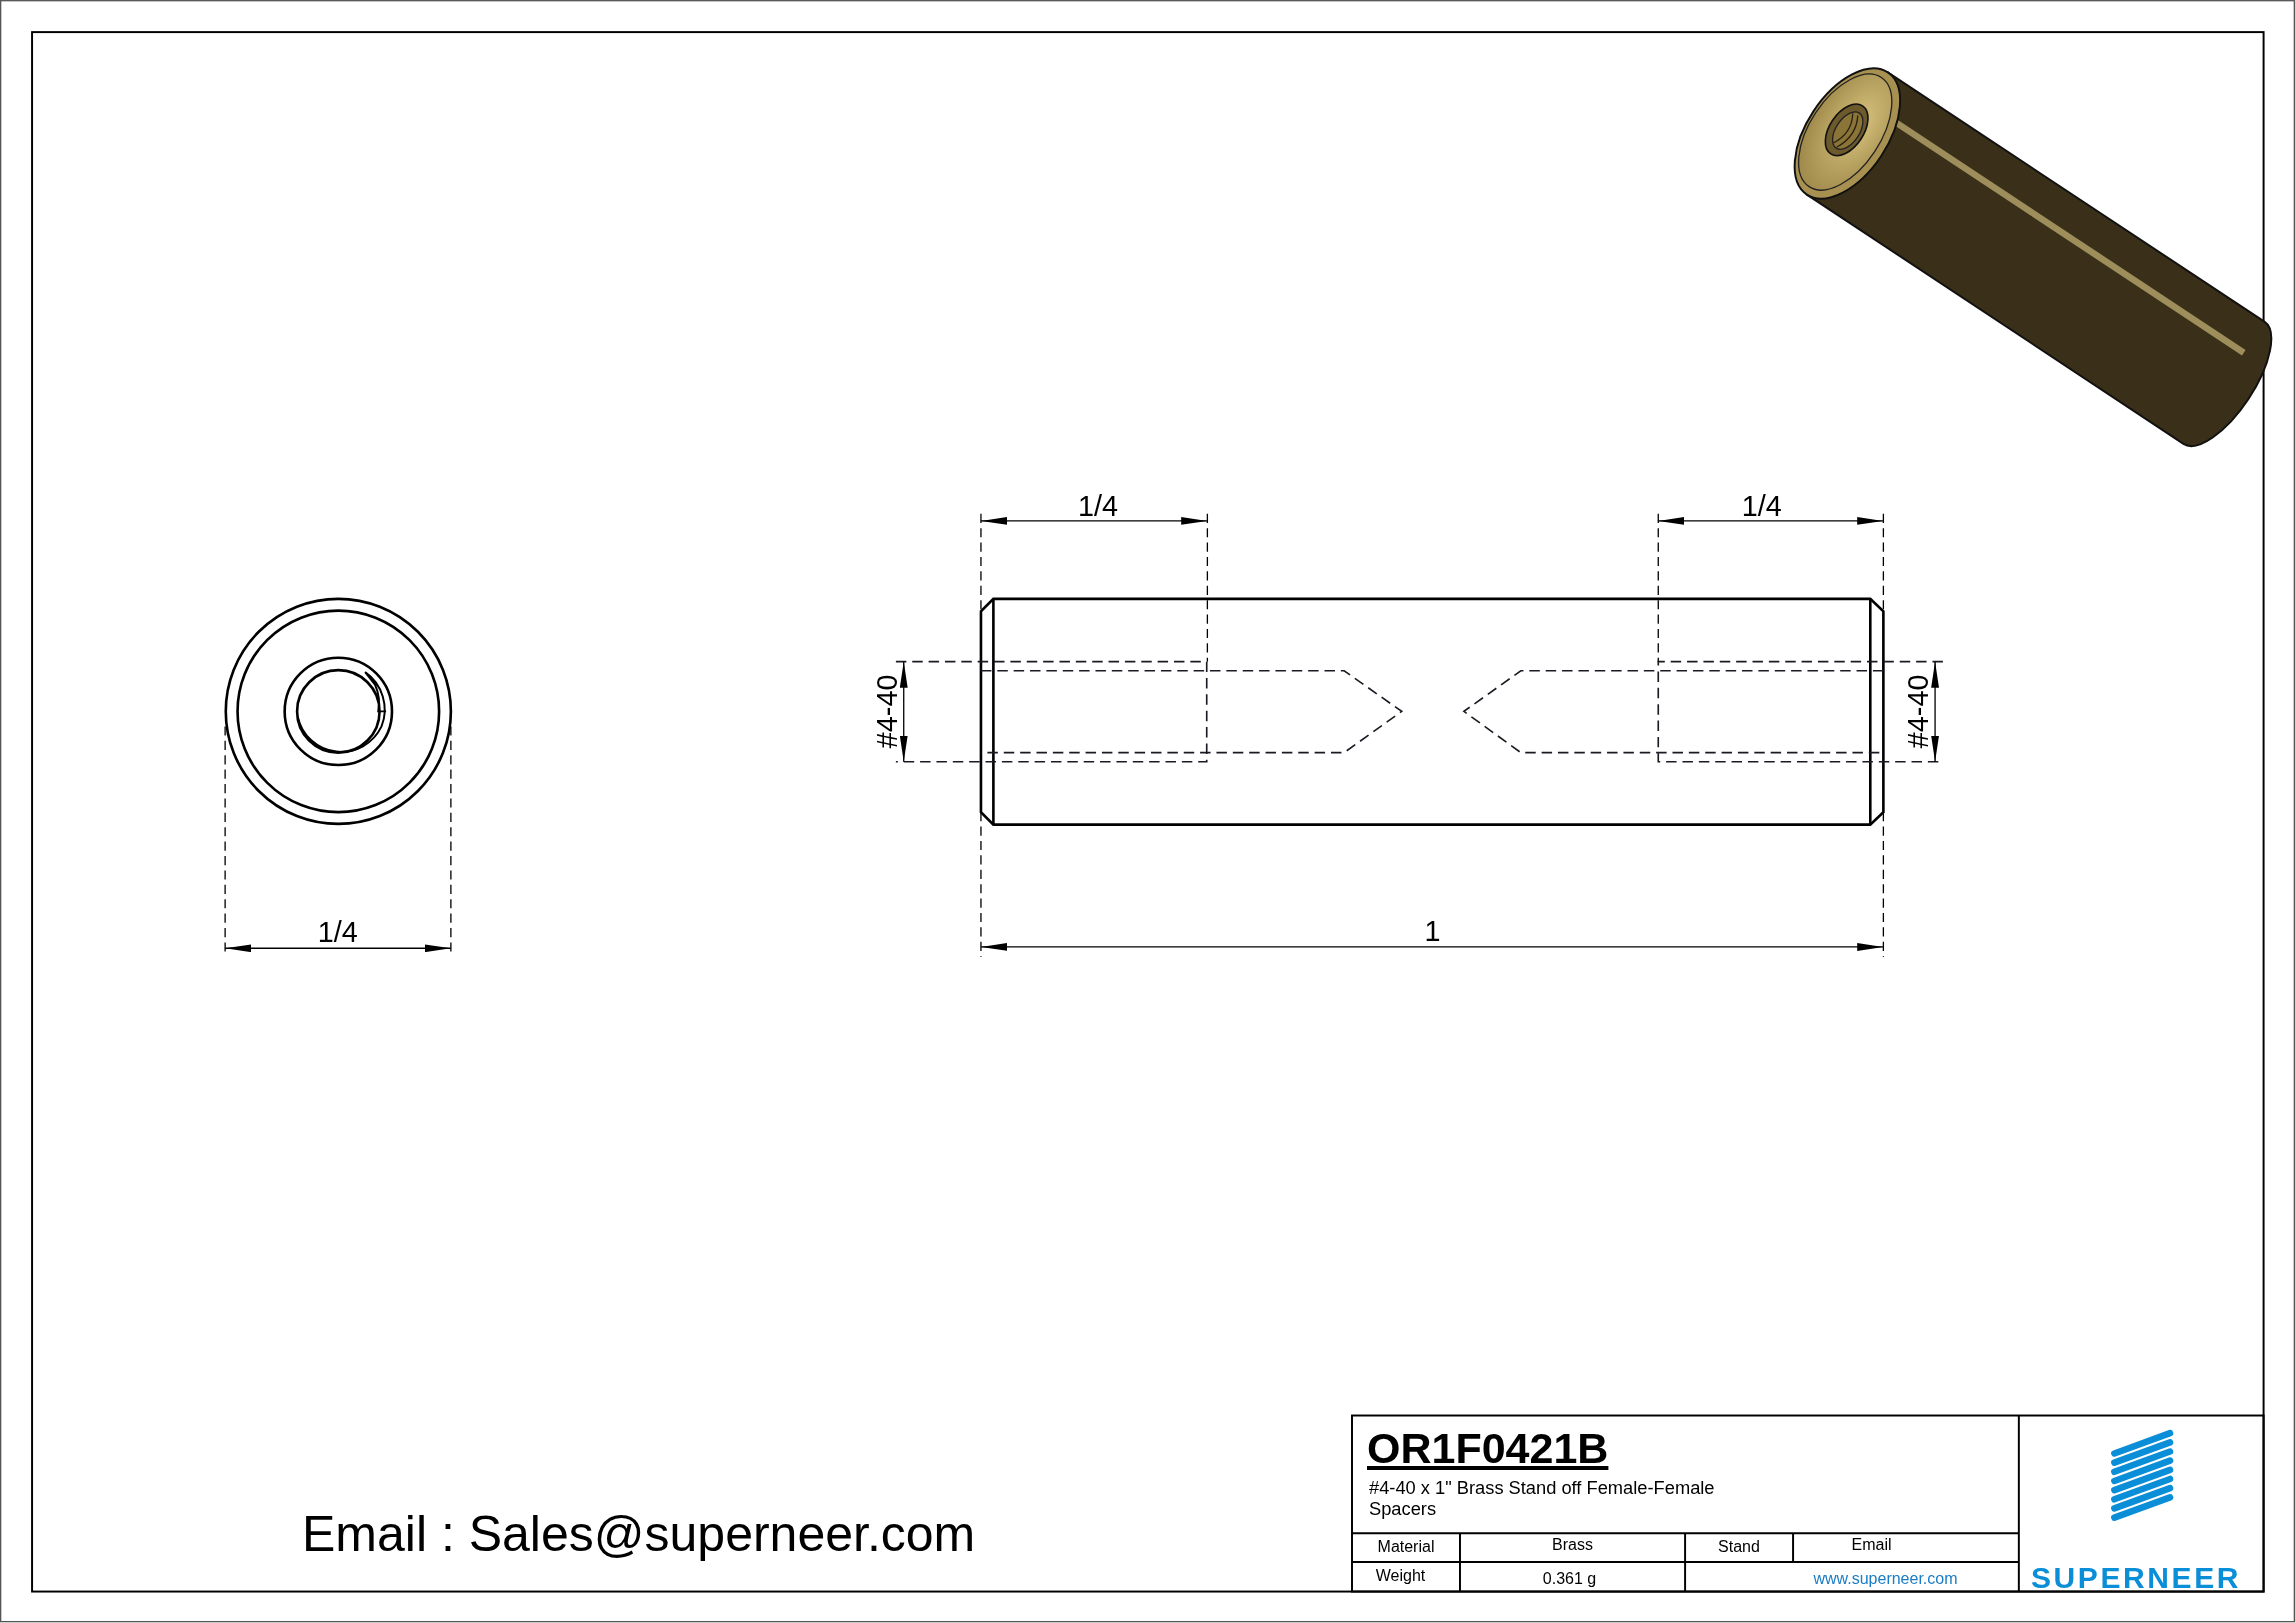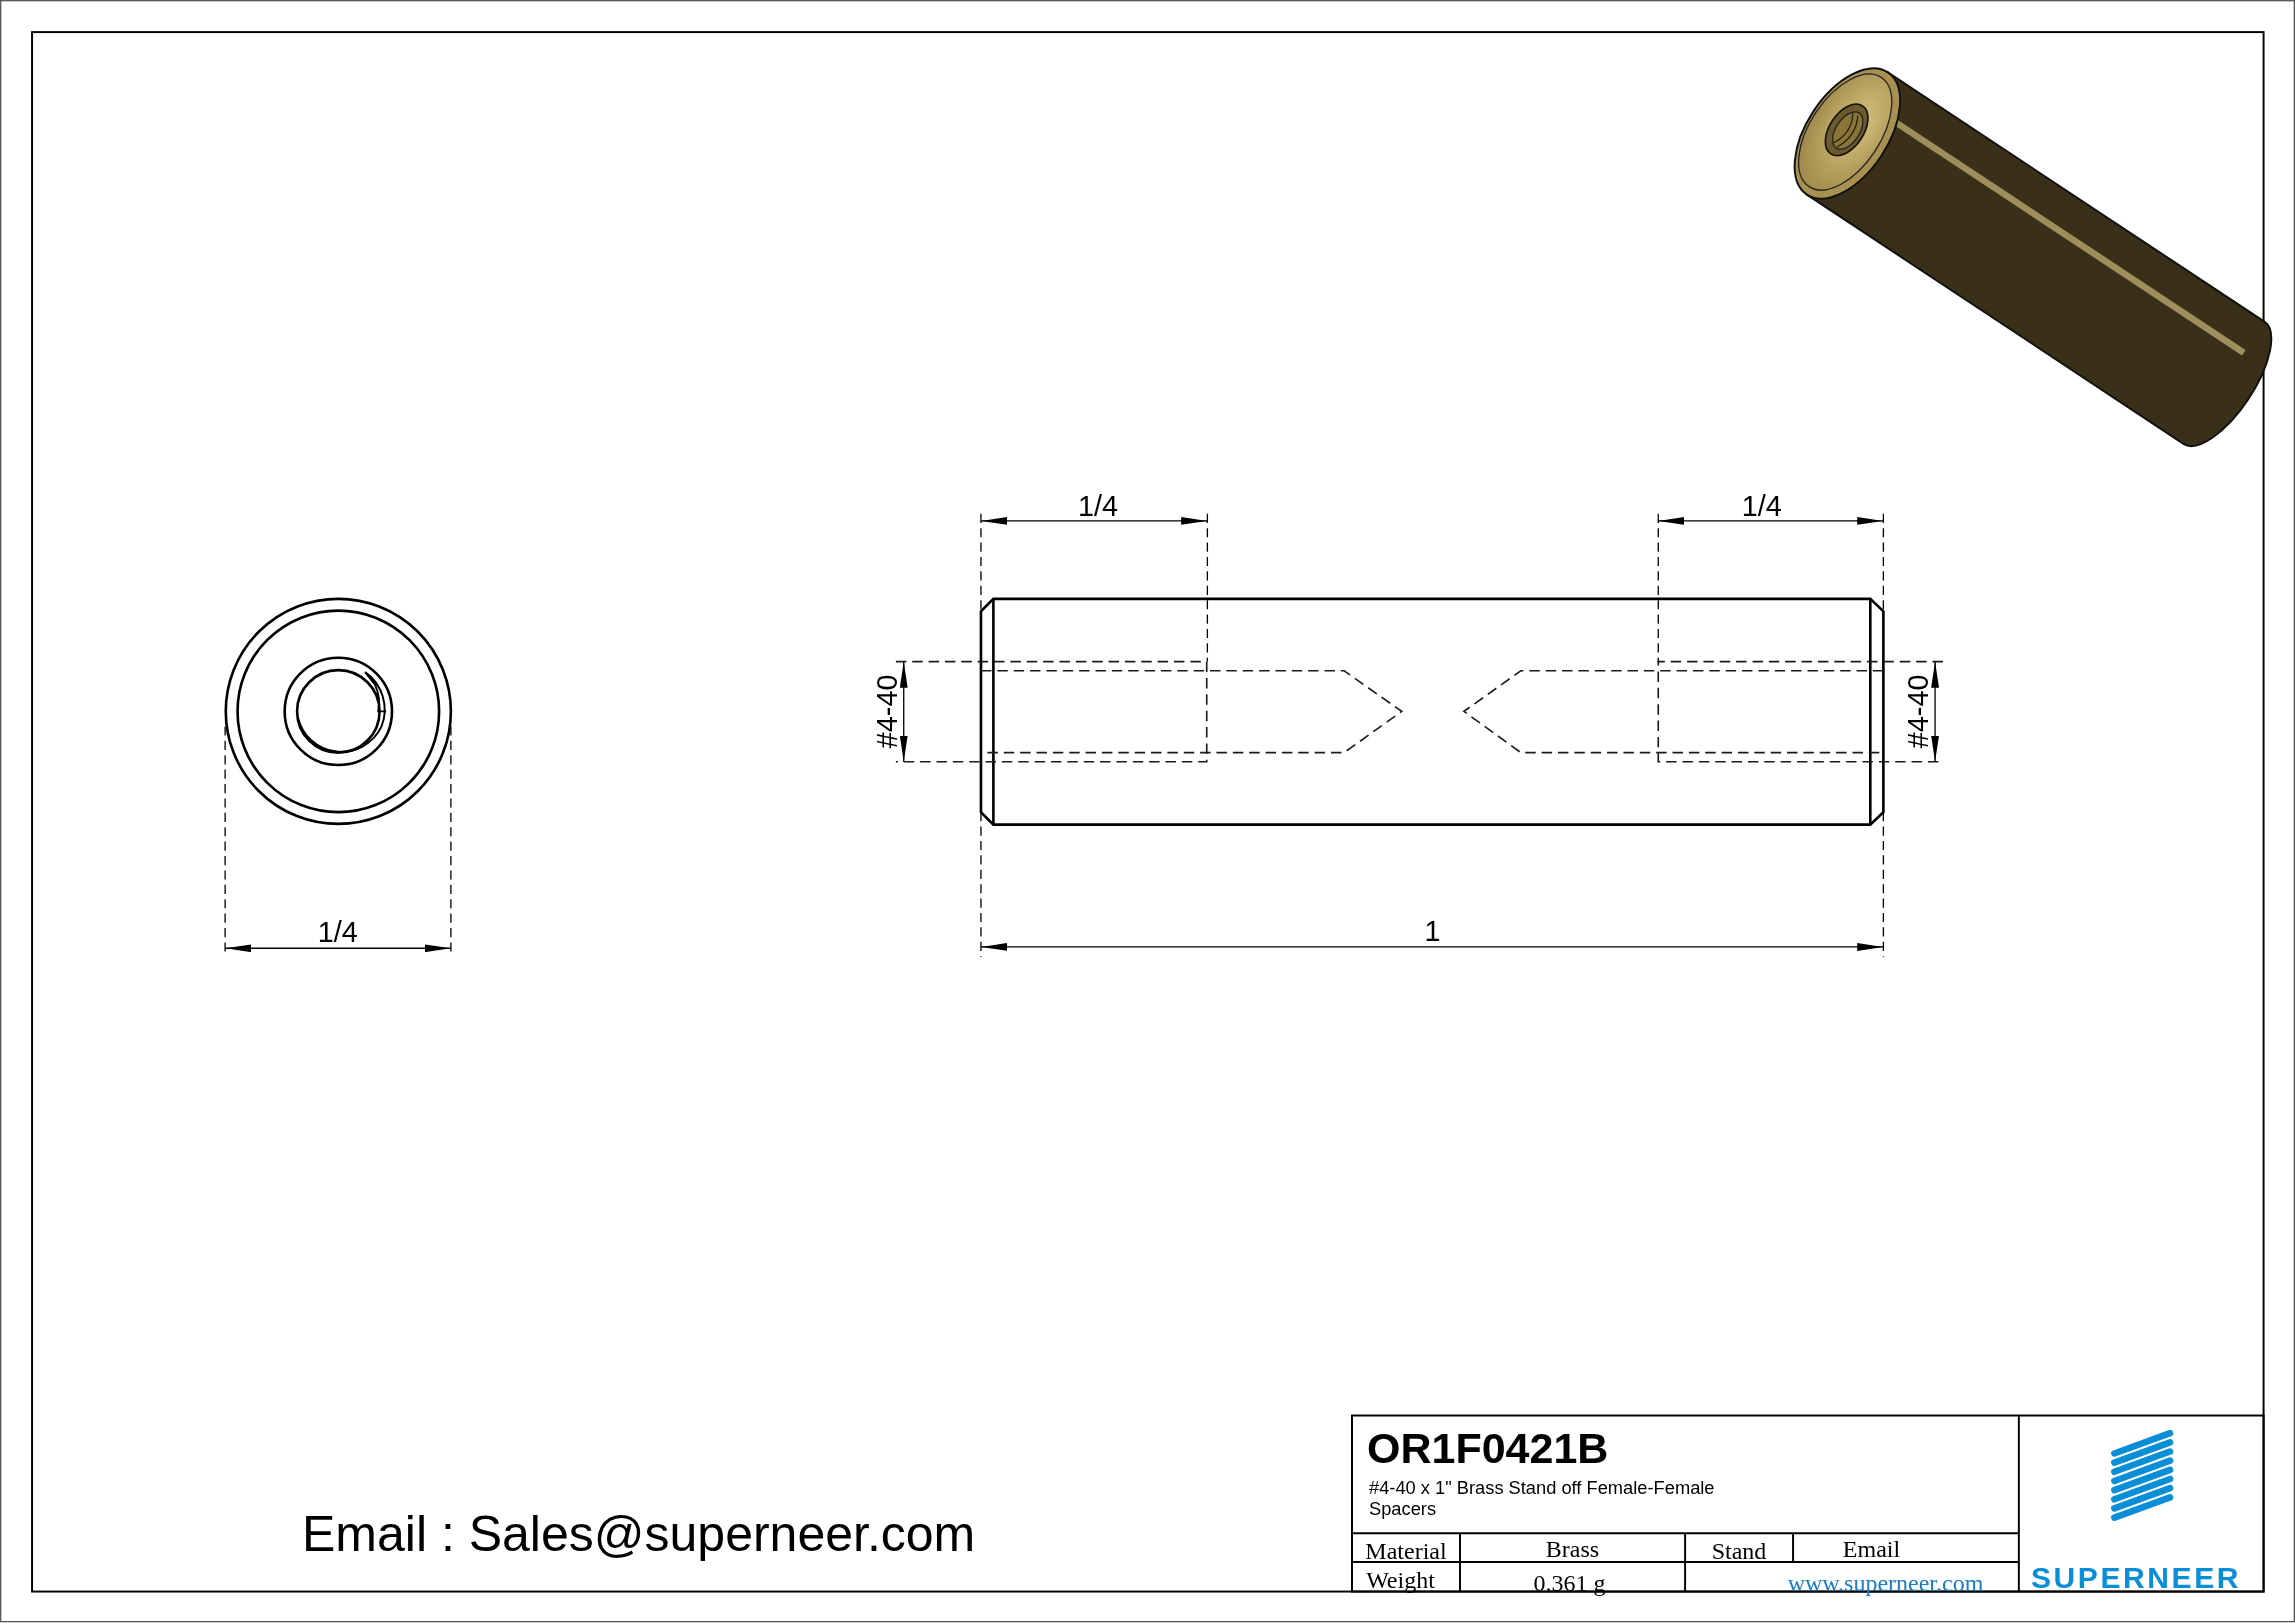--- a/index.html
+++ b/index.html
@@ -3,24 +3,24 @@
 <meta charset="utf-8">
 <style>
   html, body { margin: 0; padding: 0; background: #ffffff; }
   body { width: 2295px; height: 1623px; position: relative; overflow: hidden;
          font-family: "Liberation Sans", sans-serif; color: #000; }
   .sheet { position: absolute; left: 0; top: 0; width: 2295px; height: 1623px; }
   svg.drawing { position: absolute; left: 0; top: 0; }
   .email { position: absolute; left: 302px; top: 1509px; font-size: 50px; line-height: 1;
            white-space: nowrap; letter-spacing: 0; }
   .tb-text { position: absolute; white-space: nowrap; line-height: 1; }
-  .partno { left: 1367px; top: 1427px; font-size: 43px; font-weight: bold; }
+  .partno { left: 1367px; top: 1427px; font-size: 43px; font-weight: bold; text-decoration: underline; }
   .desc1 { left: 1369px; top: 1479px; font-size: 18.3px; }
   .desc2 { left: 1369px; top: 1500px; font-size: 18.3px; }
-  .cell { position: absolute; font-size: 24px; line-height: 1; white-space: nowrap; text-align: center; font-family: Liberation Serif, serif; }
+  .cell { position: absolute; font-size: 16px; line-height: 1; white-space: nowrap; text-align: center; }
   .link { color: #1a7cc4; }
   .logo-word { position: absolute; left: 2031px; top: 1547px; font-size: 30px; font-weight: bold;
                color: #0a8ed8; letter-spacing: 2.6px; line-height: 1; margin-top: 16px; }
   .dimtxt { font-family: "Liberation Sans", sans-serif; font-size: 44px; fill: #000; }
 </style>
 </head>
 <body>
 
 <div class="sheet">
 

